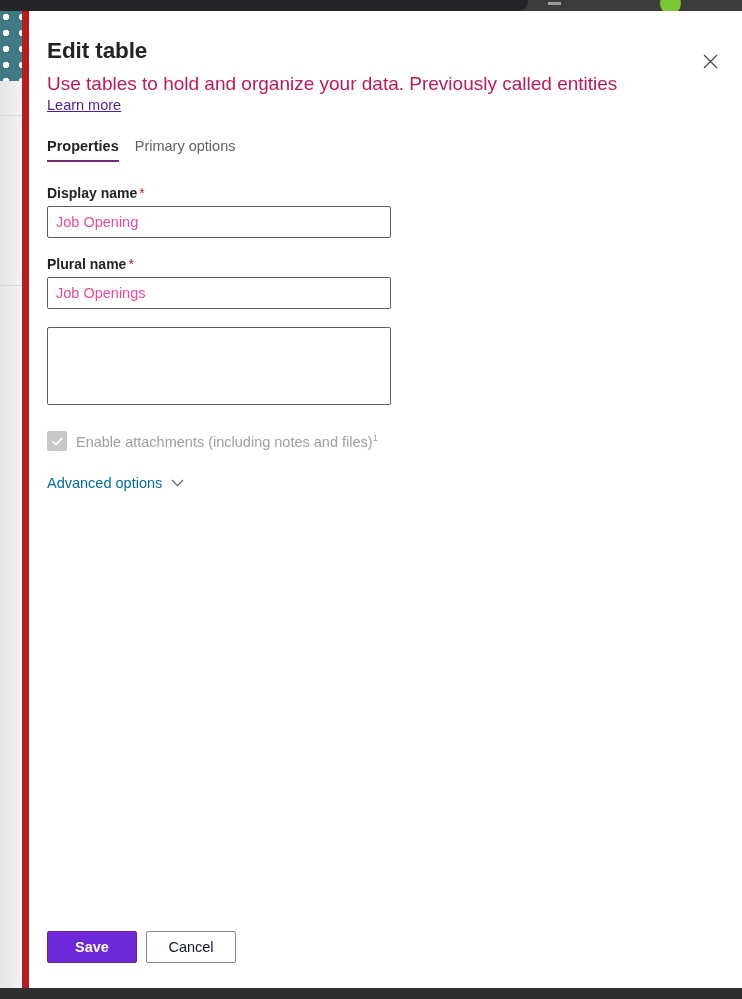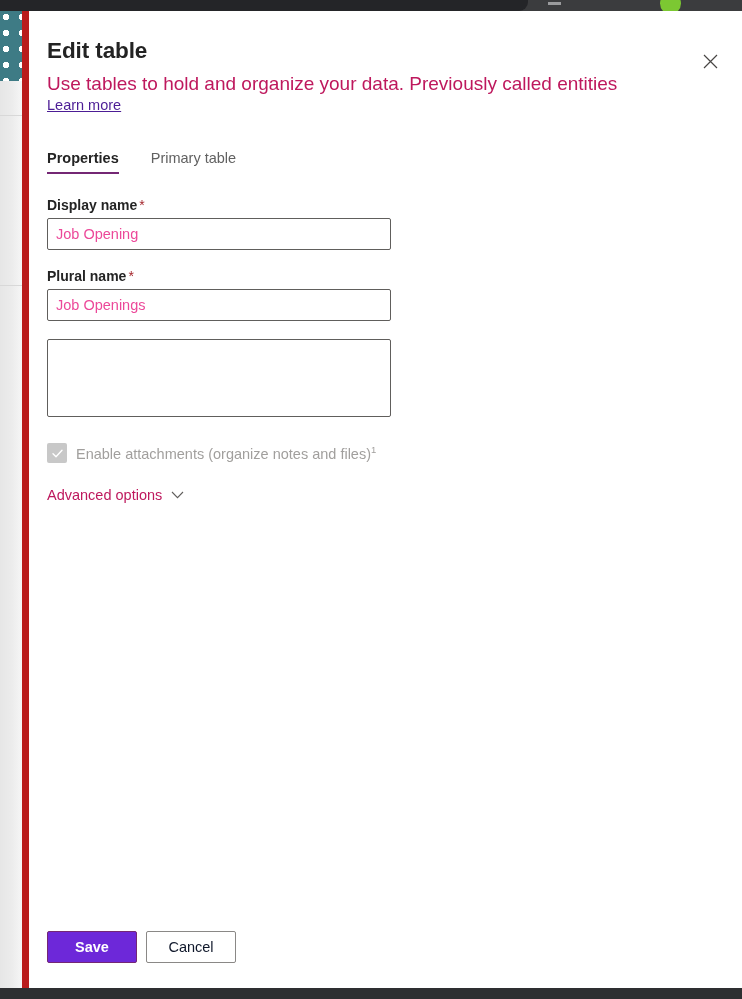--- a/index.html
+++ b/index.html
@@ -142,23 +142,23 @@
     cursor: pointer;
     background: transparent;
     border: none;
     padding: 0;
   }
   #close-button svg { display:block; }
 
   
   #panel-tabs {
     display: flex;
-    gap: 32px;
+    gap: 16px;
     padding: 0 18px;
-    margin-top: 36px;
+    margin-top: 24px;
   }
   .tab {
     font-size: 14.5px;
     padding-bottom: 8px;
     cursor: pointer;
     color: #616161;
     position: relative;
   }
   .tab.active {
     color: #242424;
@@ -246,21 +246,21 @@
 
   
   #advanced-options {
     display: inline-flex;
     align-items: center;
     margin-top: 24px;
     cursor: pointer;
   }
   #advanced-options-label {
     font-size: 14.5px;
-    color: #be185d;
+    color: #0369a1;
   }
   #advanced-options-chevron {
     margin-left: 9px;
     display: flex;
     align-items: center;
   }
 
   
   #panel-footer {
     padding: 0 18px 25px 18px;
@@ -312,21 +312,21 @@
 
     <button id="close-button">
       <svg width="15" height="15" viewBox="0 0 15 15" aria-hidden="true">
         <path d="M1 1 L14 14 M14 1 L1 14" stroke="#484644" stroke-width="1.2" fill="none"></path>
       </svg>
     </button>
   </div>
 
   <div id="panel-tabs">
     <div class="tab active">Properties</div>
-    <div class="tab">Primary table</div>
+    <div class="tab">Primary options</div>
   </div>
 
   <div id="panel-body">
 
     
     <div class="field">
       <label class="field-label">
         <span>Display name</span><span class="required-star">*</span>
       </label>
       <input class="text-input" type="text" value="Job Opening" style="">
@@ -346,21 +346,21 @@
     </div>
 
     
     <div id="attachments-row">
       <span id="attachments-checkbox">
         <svg width="13" height="13" viewBox="0 0 13 13" aria-hidden="true">
           <path d="M2 6.8 L5 9.8 L11 3.2" stroke="#ffffff" stroke-width="1.4" fill="none" stroke-linecap="round" stroke-linejoin="round"></path>
         </svg>
       </span>
       <span id="attachments-label">
-        <span>Enable attachments (organize notes and files)</span><span class="sup">1</span>
+        <span>Enable attachments (including notes and files)</span><span class="sup">1</span>
       </span>
     </div>
 
     
     <div id="advanced-options">
       <span id="advanced-options-label">Advanced options</span>
       <span id="advanced-options-chevron">
         <svg width="13" height="8" viewBox="0 0 13 8" aria-hidden="true">
           <path d="M1 1 L6.5 6.6 L12 1" stroke="#605e5c" stroke-width="1.1" fill="none"></path>
         </svg>

